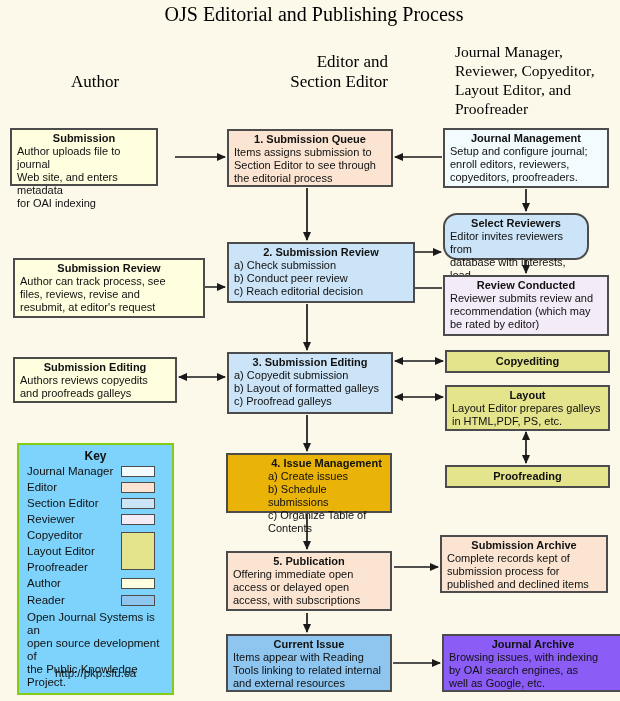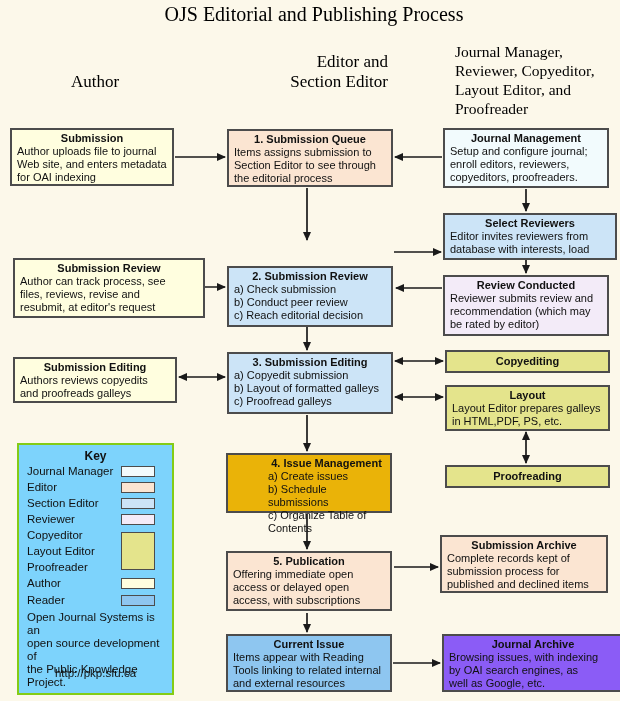--- a/index.html
+++ b/index.html
@@ -72,21 +72,21 @@
       <line x1="395" y1="361" x2="443" y2="361" marker-end="url(#ah)" marker-start="url(#ah)"></line>
       <line x1="395" y1="397" x2="443" y2="397" marker-end="url(#ah)" marker-start="url(#ah)"></line>
       <line x1="526" y1="432" x2="526" y2="463" marker-end="url(#ah)" marker-start="url(#ah)"></line>
       <line x1="307" y1="415" x2="307" y2="451" marker-end="url(#ah)"></line>
       <line x1="307" y1="514" x2="307" y2="549" marker-end="url(#ah)"></line>
       <line x1="394" y1="567" x2="438" y2="567" marker-end="url(#ah)"></line>
       <line x1="307" y1="613" x2="307" y2="632" marker-end="url(#ah)"></line>
       <line x1="393" y1="663" x2="440" y2="663" marker-end="url(#ah)"></line>
     </svg>
 
-  <div class="box" style="left: 10px; top: 128px; width: 164px; height: 58px; background-color: rgb(255, 254, 223);">
+  <div class="box" style="left: 10px; top: 128px; width: 148px; height: 58px; background-color: rgb(255, 254, 223);">
     <div class="bt">Submission</div>
     <div class="bb">Author uploads file to journal
 Web site, and enters metadata
 for OAI indexing</div>
   </div>
   <div class="box" style="left: 13px; top: 258px; width: 192px; height: 60px; background-color: rgb(255, 254, 223);">
     <div class="bt">Submission Review</div>
     <div class="bb">Author can track process, see
 files, reviews, revise and
 resubmit, at editor's request</div>
@@ -96,21 +96,21 @@
     <div class="bb">Authors reviews copyedits
 and proofreads galleys</div>
   </div>
 
   <div class="box" style="left: 227px; top: 129px; width: 166px; height: 58px; background-color: rgb(251, 229, 210);">
     <div class="bt">1. Submission Queue</div>
     <div class="bb">Items assigns submission to
 Section Editor to see through
 the editorial process</div>
   </div>
-  <div class="box" style="left: 227px; top: 242px; width: 166px; height: 61px; background-color: rgb(204, 228, 247); margin-top: 24px;">
+  <div class="box" style="left: 227px; top: 242px; width: 188px; height: 61px; background-color: rgb(204, 228, 247);">
     <div class="bt">2. Submission Review</div>
     <div class="bb">a) Check submission
 b) Conduct peer review
 c) Reach editorial decision</div>
   </div>
   <div class="box" style="left: 227px; top: 352px; width: 166px; height: 62px; background-color: rgb(204, 228, 247);">
     <div class="bt">3. Submission Editing</div>
     <div class="bb">a) Copyedit submission
 b) Layout of formatted galleys
 c) Proofread galleys</div>
@@ -133,21 +133,21 @@
 Tools linking to related internal
 and external resources</div>
   </div>
 
   <div class="box" style="left: 443px; top: 128px; width: 166px; height: 60px; background-color: rgb(242, 251, 253);">
     <div class="bt">Journal Management</div>
     <div class="bb">Setup and configure journal;
 enroll editors, reviewers,
 copyeditors, proofreaders.</div>
   </div>
-  <div class="box" style="left: 443px; top: 213px; width: 174px; height: 47px; background-color: rgb(204, 228, 247);">
+  <div class="box" style="left: 443px; top: 213px; width: 146px; height: 47px; background-color: rgb(204, 228, 247); border-radius: 14px;">
     <div class="bt">Select Reviewers</div>
     <div class="bb">Editor invites reviewers from
 database with interests, load</div>
   </div>
   <div class="box" style="left: 443px; top: 275px; width: 166px; height: 61px; background-color: rgb(243, 235, 248);">
     <div class="bt">Review Conducted</div>
     <div class="bb">Reviewer submits review and
 recommendation (which may
 be rated by editor)</div>
   </div>

